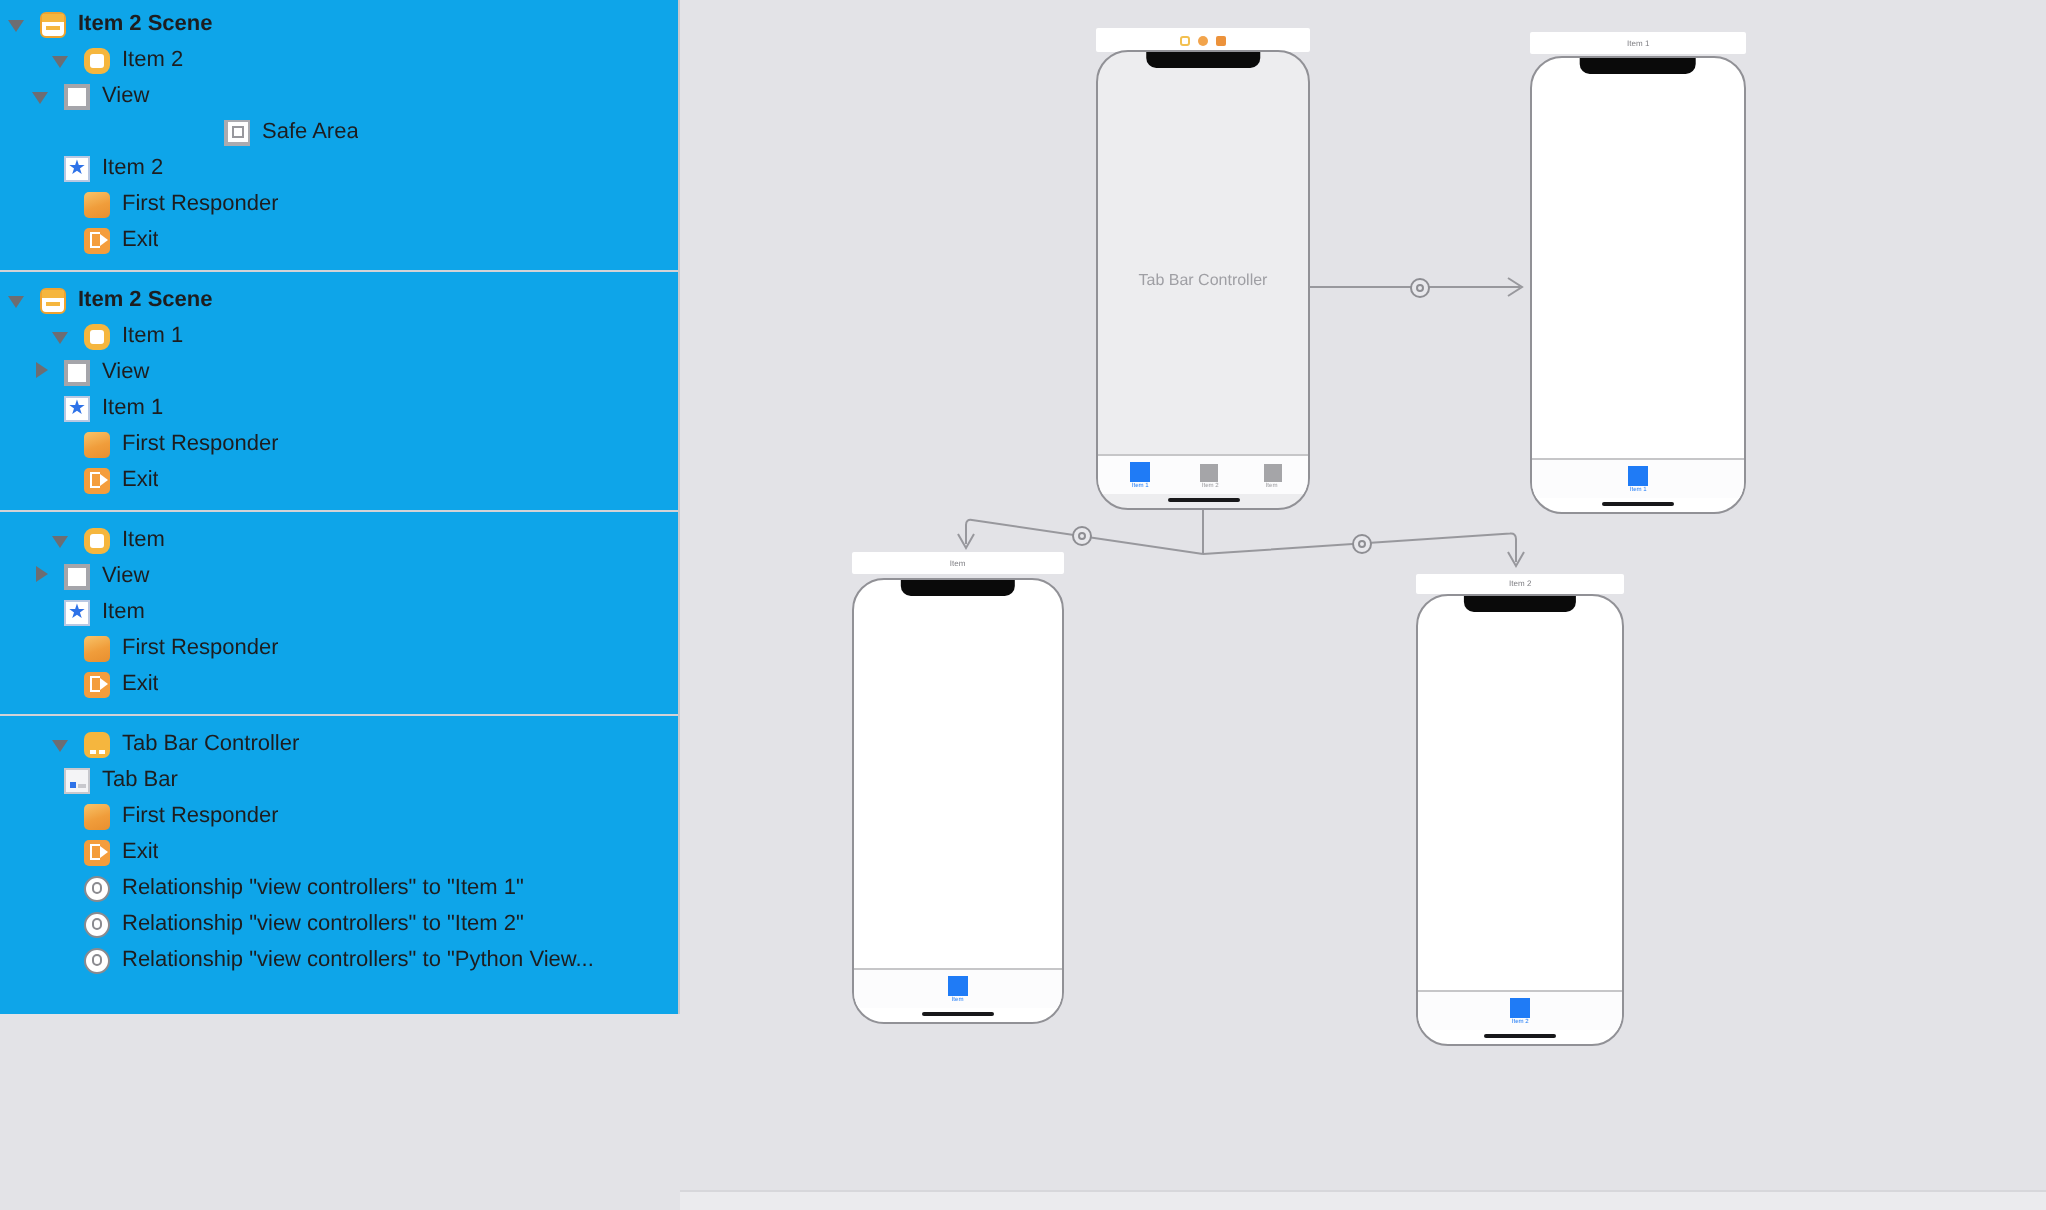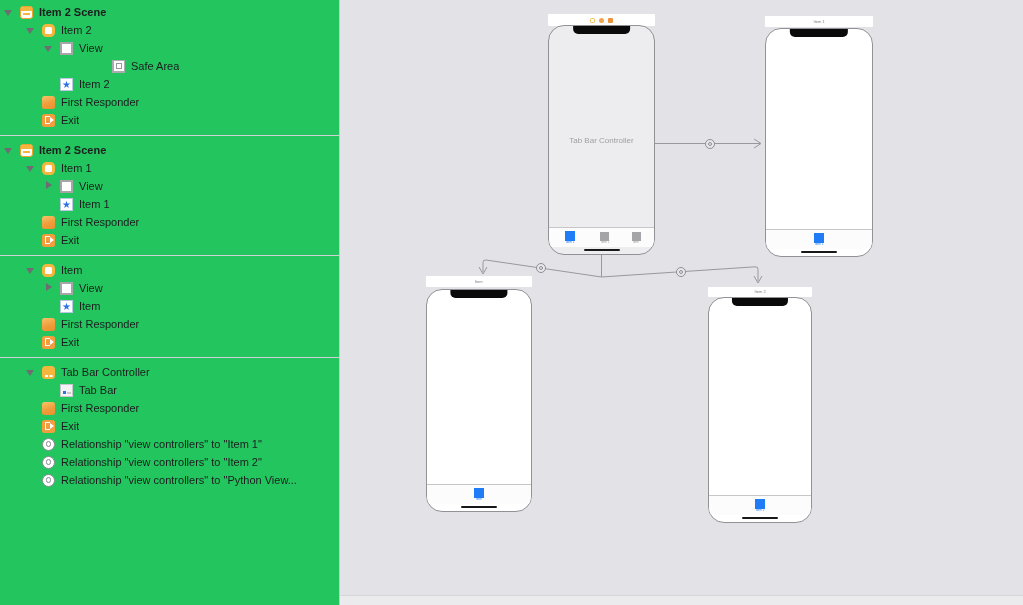--- a/index.html
+++ b/index.html
@@ -1,26 +1,26 @@
 <!DOCTYPE html>
 <html><head>
 <meta charset="utf-8">
 <style>
   * { margin:0; padding:0; box-sizing:border-box; }
   html,body { width:1023px; height:605px; overflow:hidden; }
   body { font-family:"Liberation Sans", sans-serif; background:#e3e3e7; }
   .app { position:relative; width:1023px; height:605px; display:flex; }
 
   
-  .sidebar { width:340px; height:605px; background:#22c55e; border-right:1px solid #c9c9cd;
+  .sidebar { width:340px; height:507px; background:#0ea5e9; border-right:1px solid #c9c9cd;
              padding-top:3px; overflow:hidden; flex:none; }
   .row { display:flex; align-items:center; height:18px; gap:6px; white-space:nowrap; }
   .row .lbl { font-size:11px; color:#1d1d1f; overflow:hidden; text-overflow:clip; }
   .row.hdr .lbl { font-weight:bold; }
-  .l0 { padding-left:4px; } .l1 { padding-left:26px; } .l2 { padding-left:44px;align-items:center; } .l3 { padding-left:96px; }
+  .l0 { padding-left:4px; } .l1 { padding-left:26px; } .l2 { padding-left:16px;align-items:center; } .l3 { padding-left:96px; }
   .sep { height:1px; background:#d2d2d6; margin:6px 0 5px 0; }
 
   .tri { width:10px; height:10px; flex:none; position:relative; }
   .tri.open::after { content:""; position:absolute; left:0px; top:3px;
       border-left:4.5px solid transparent; border-right:4.5px solid transparent; border-top:6px solid #6d6d72; }
   .tri.closed::after { content:""; position:absolute; left:2px; top:0px;
       border-top:4.5px solid transparent; border-bottom:4.5px solid transparent; border-left:6px solid #6d6d72; }
 
   .ic { width:13px; height:13px; position:relative; flex:none; }
   .ic-scene { border:1.5px solid #efa32f; border-radius:3px; background:#fff; }

